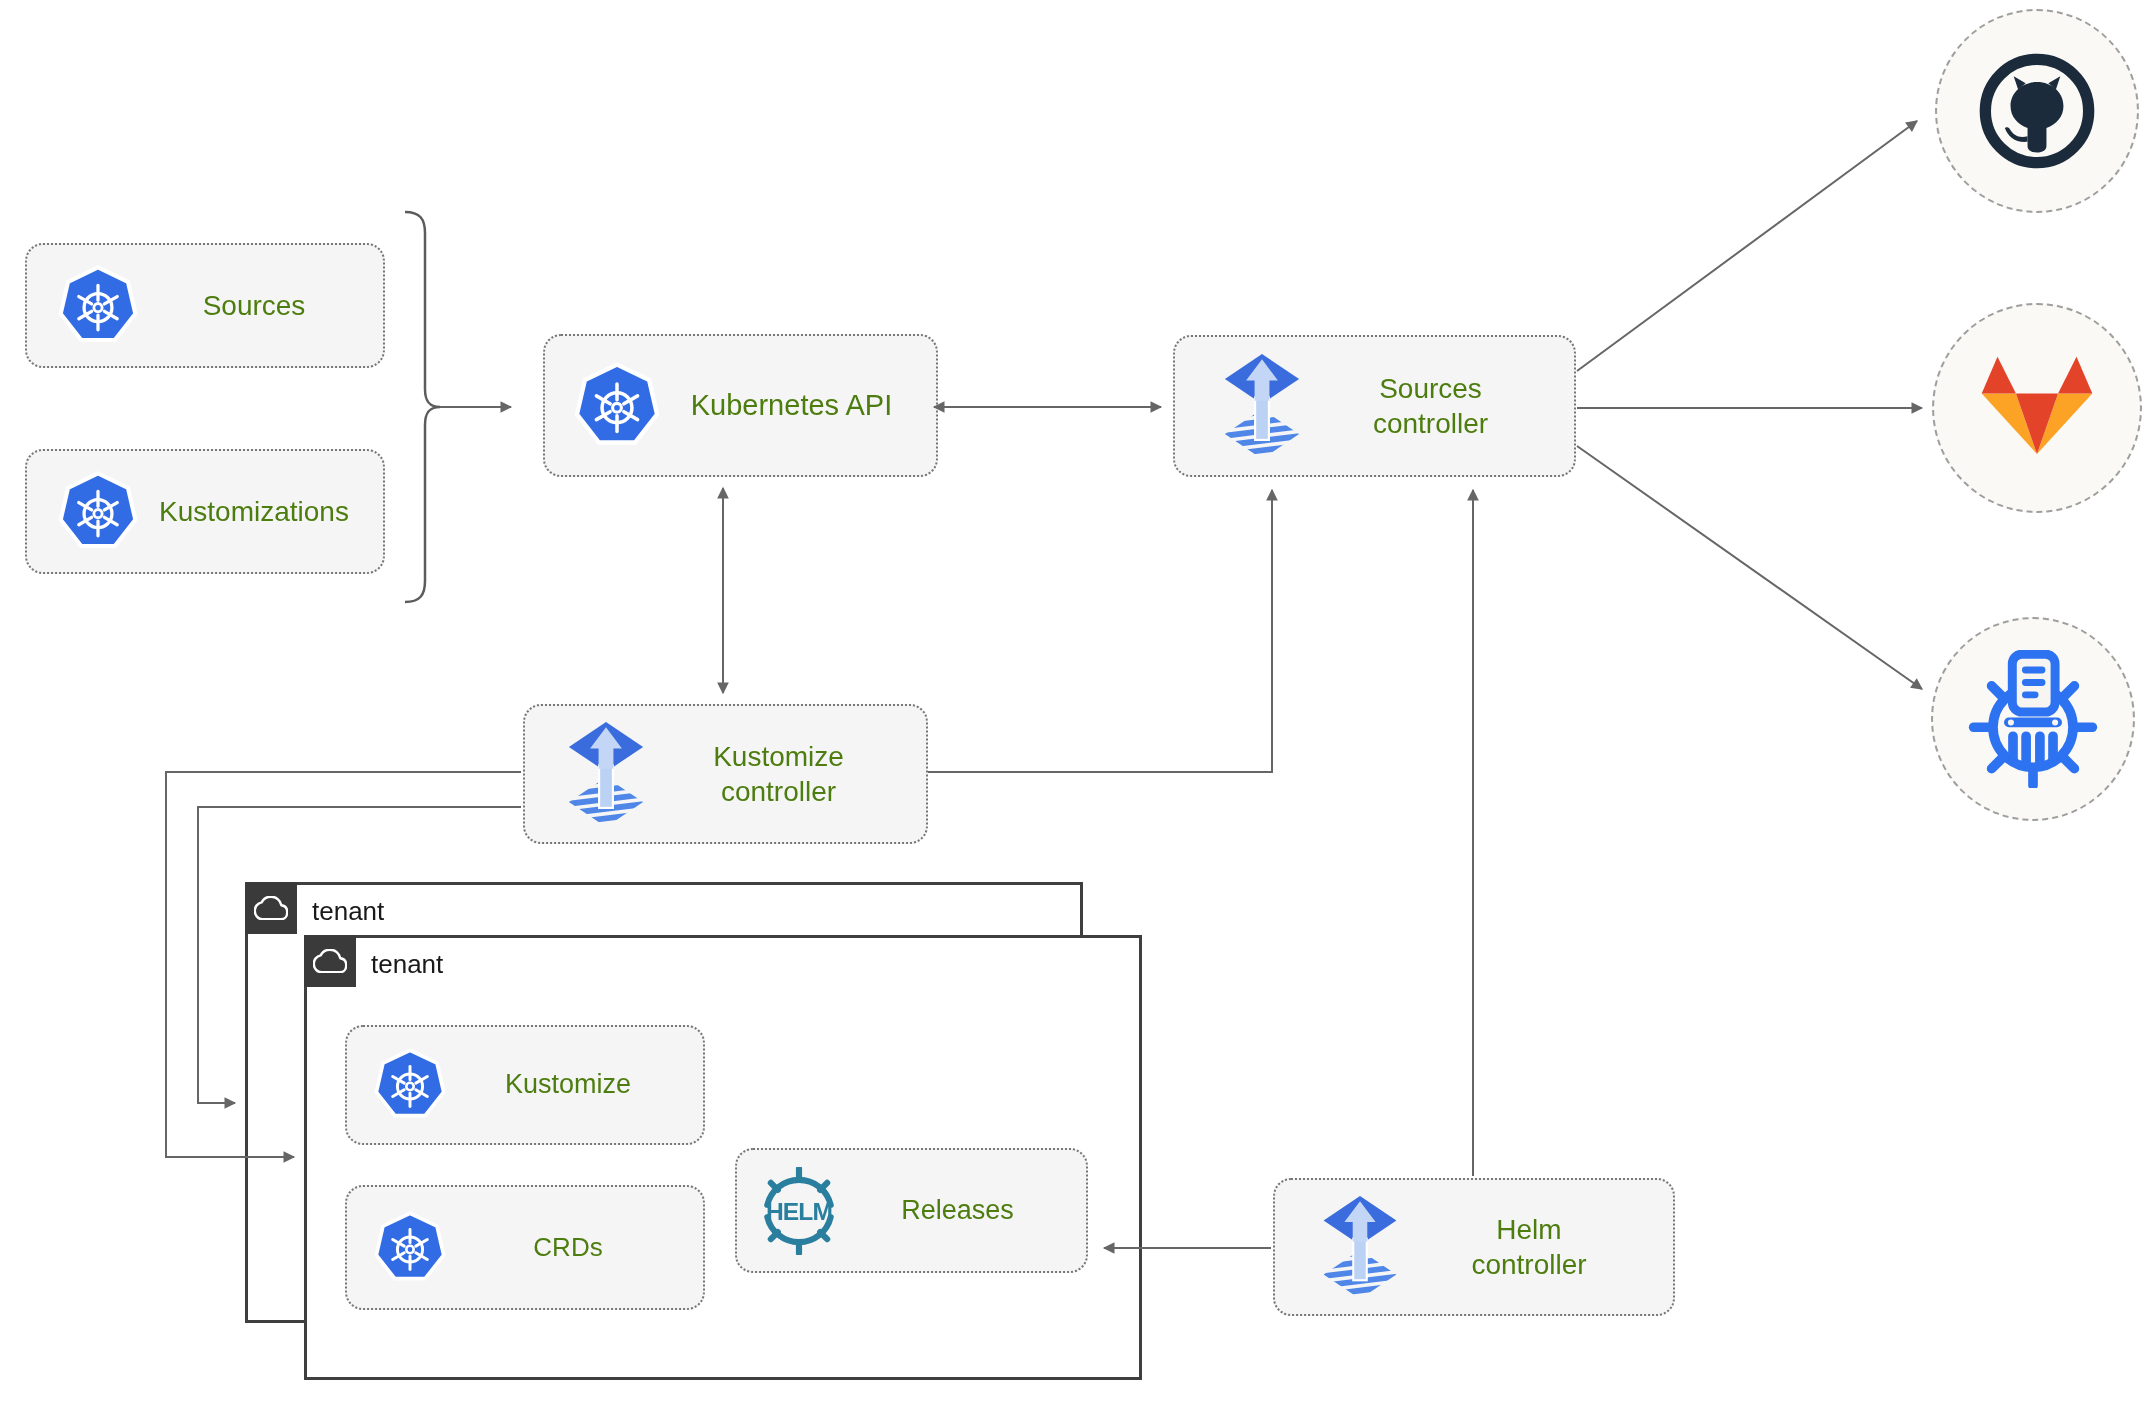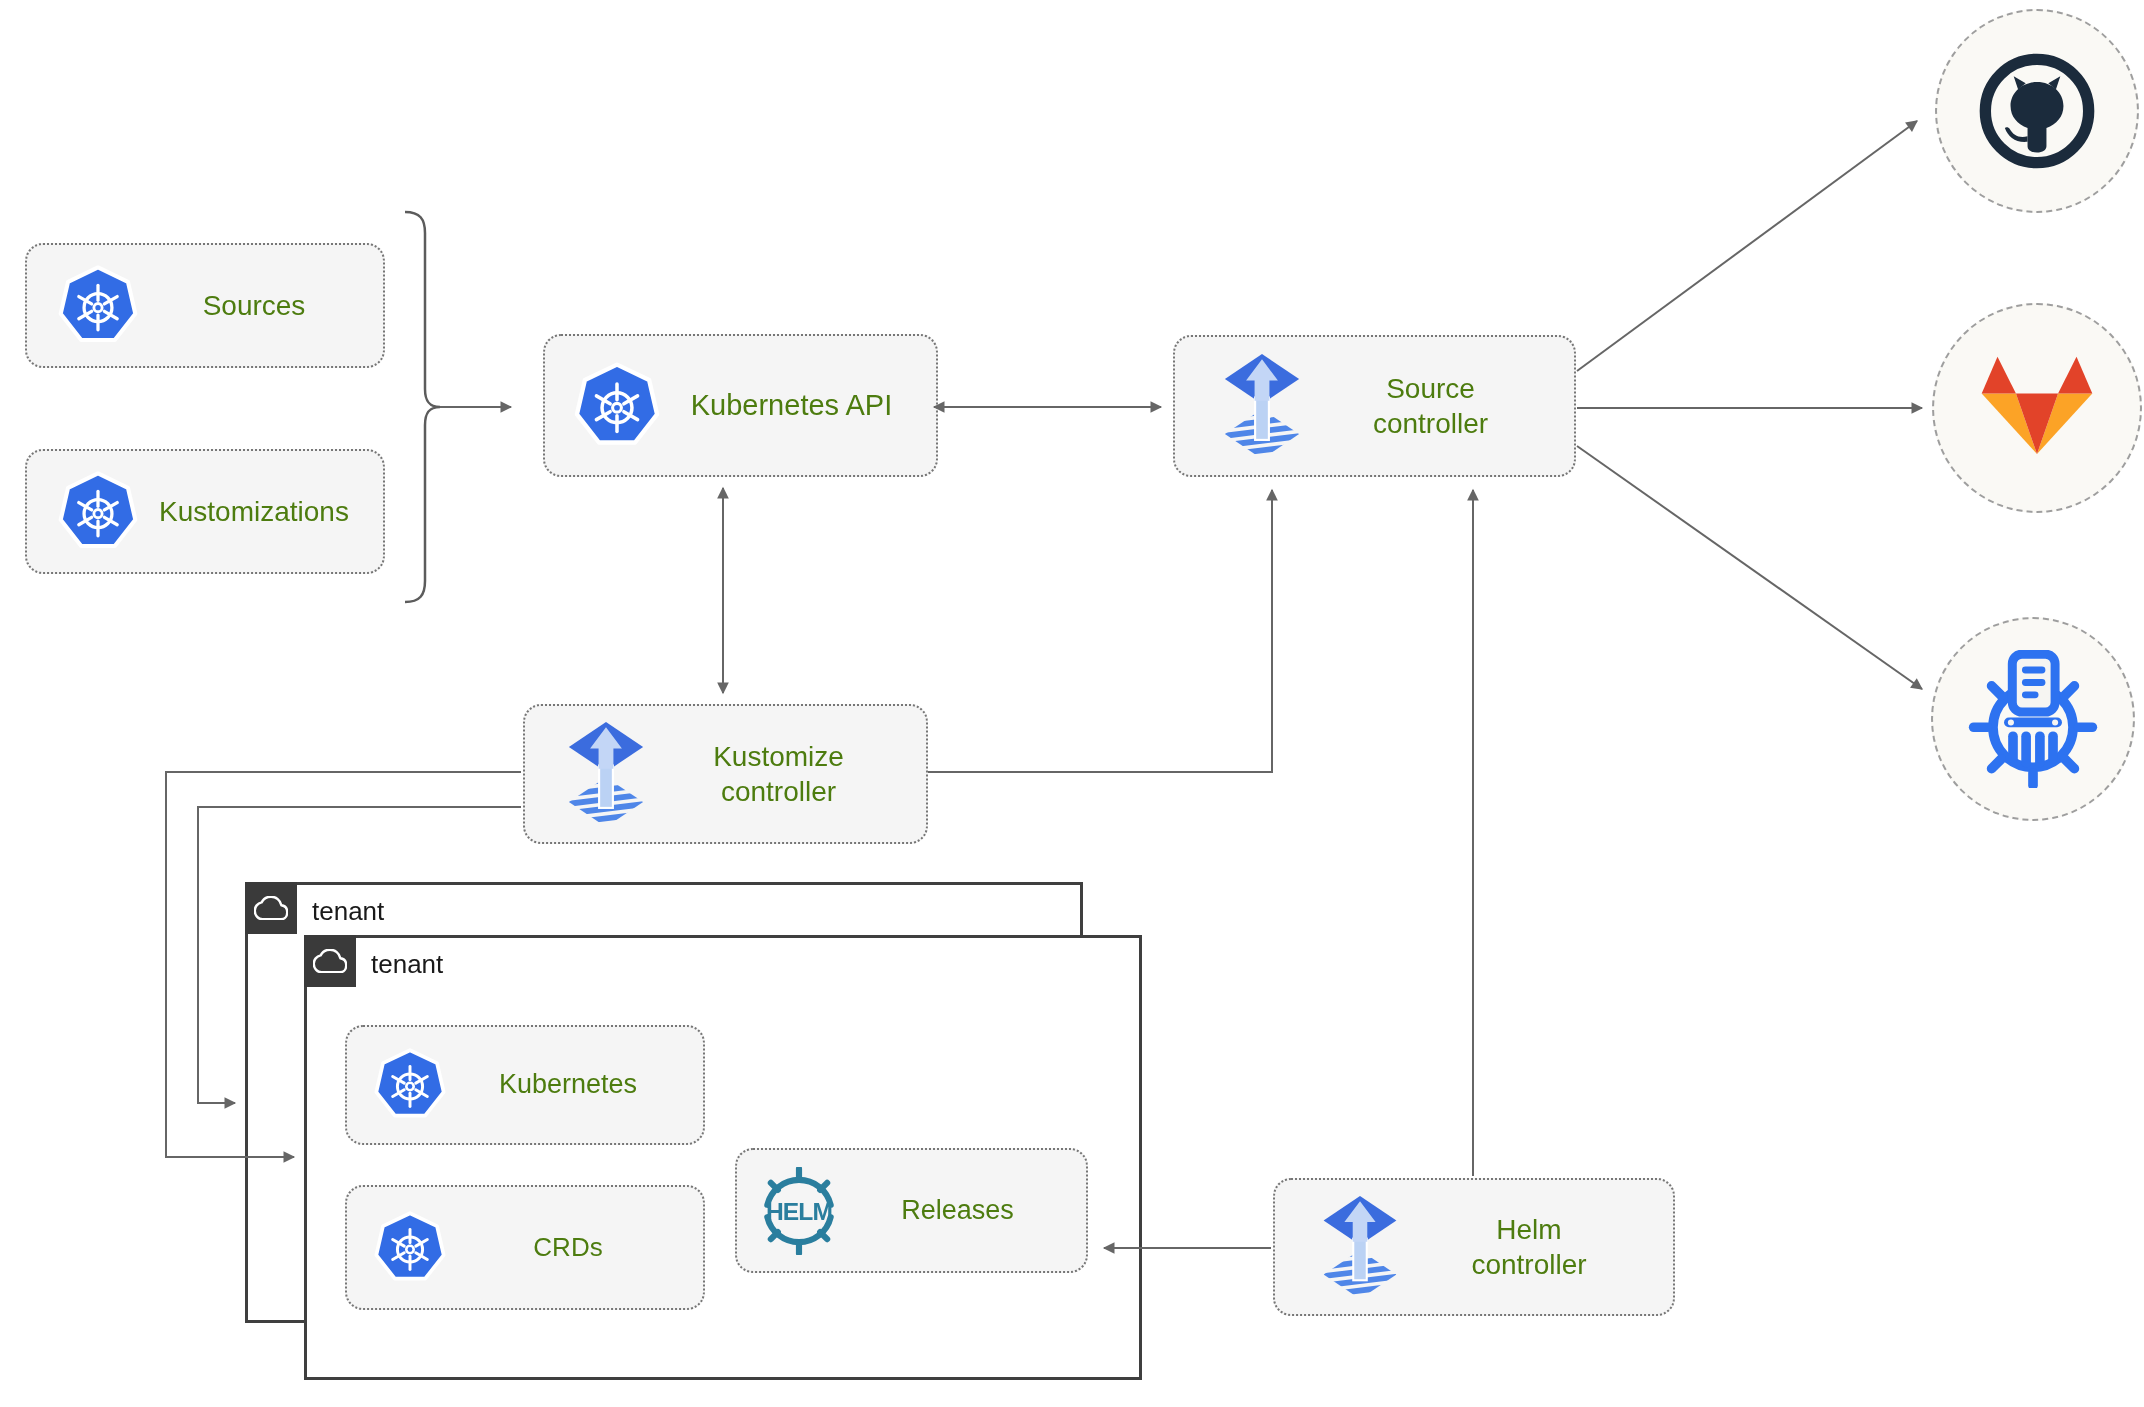--- a/index.html
+++ b/index.html
@@ -183,42 +183,42 @@
     <svg class="icon" width="88" height="88" style="margin-left:28px;">
         <use href="#sym-k8s"></use>
       </svg>
     <div class="label" style="font-size:29px;"><span class="inner">Kubernetes API</span></div>
   </div>
 
   <div class="node ctrl" style="left:1173px;top:335px;width:403px;height:142px;">
     <svg class="icon" width="78" height="106" style="margin-left:48px;">
         <use href="#sym-flux"></use>
       </svg>
-    <div class="label"><span class="inner">Source controller</span></div>
+    <div class="label"><span class="inner">Sources controller</span></div>
   </div>
 
   <div class="node ctrl" style="left:523px;top:704px;width:405px;height:140px;">
     <svg class="icon" width="78" height="106" style="margin-left:42px;">
         <use href="#sym-flux"></use>
       </svg>
     <div class="label"><span class="inner">Kustomize controller</span></div>
   </div>
 
   <div class="node ctrl" style="left:1273px;top:1178px;width:402px;height:138px;">
     <svg class="icon" width="78" height="104" style="margin-left:46px;">
         <use href="#sym-flux"></use>
       </svg>
     <div class="label"><span class="inner">Helm controller</span></div>
   </div>
 
   <div class="node" style="left:345px;top:1025px;width:360px;height:120px;">
     <svg class="icon" width="74" height="74" style="margin-left:26px;">
         <use href="#sym-k8s"></use>
       </svg>
-    <div class="label" style="font-size:27px;"><span class="inner">Kubernetes</span></div>
+    <div class="label" style="font-size:27px;"><span class="inner">Kustomize</span></div>
   </div>
 
 
   <div class="node" style="left:345px;top:1185px;width:360px;height:125px;">
     <svg class="icon" width="74" height="74" style="margin-left:26px;">
         <use href="#sym-k8s"></use>
       </svg>
     <div class="label" style="font-size:26px;"><span class="inner">CRDs</span></div>
   </div>
 

